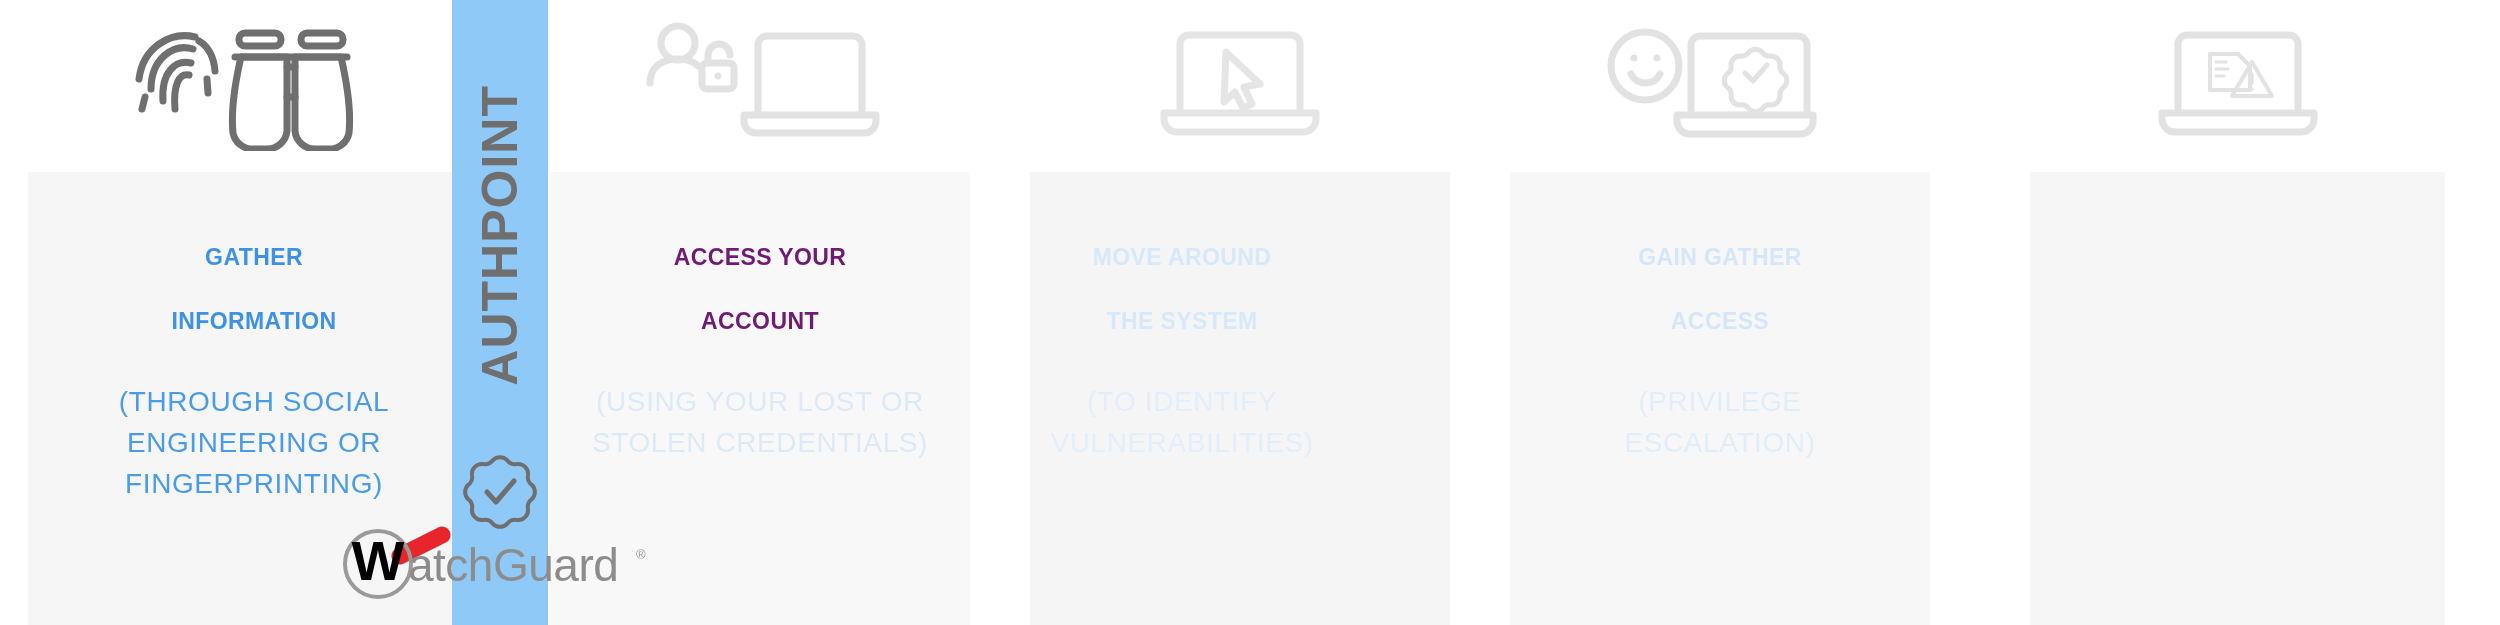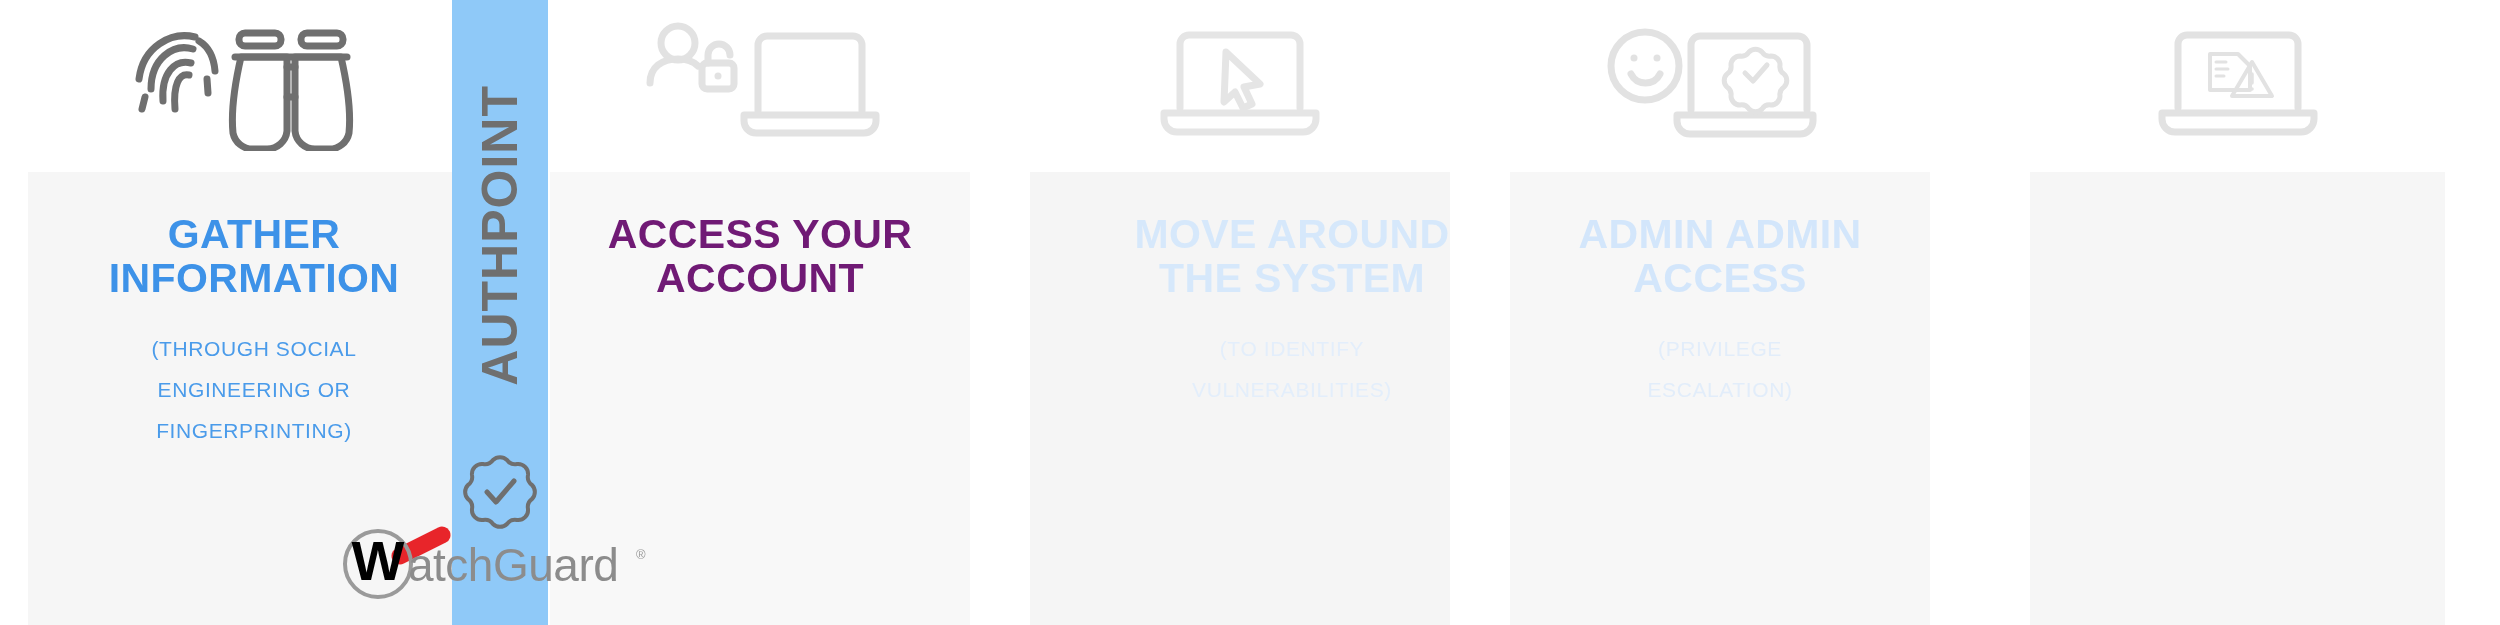--- a/index.html
+++ b/index.html
@@ -55,35 +55,35 @@
   .icon-slot svg { display: block; }
 
   
   .txt {
     position: absolute;
     text-align: center;
     box-sizing: border-box;
   }
   .txt.t0 { left: 28px;   width: 452px; top: 212px; }
   .txt.t1 { left: 550px;  width: 420px; top: 212px; }
-  .txt.t2 { left: 1082px; width: 420px; top: 212px; }
+  .txt.t2 { left: 972px; width: 420px; top: 212px; }
   .txt.t3 { left: 1510px; width: 420px; top: 212px; }
   .txt.t4 { left: 2030px; width: 415px; top: 212px; }
 
   .step-title {
-    font-size: 41px;
+    font-size: 23px;
     font-weight: bold;
-    line-height: 44px;
+    line-height: 64px;
     letter-spacing: 0.4px;
     color: #3d92e8;
     white-space: pre-line;
-    margin: 0;
+    margin: 13px;
   }
   .step-sub {
-    font-size: 21px;
+    font-size: 28px;
     font-weight: 300;
     line-height: 41px;
     letter-spacing: 0.6px;
     color: #4a9bea;
     white-space: pre-line;
     margin: 28px 0 0 0;
   }
 
   
   .fade-1 .step-title { color: #701a75; }
@@ -245,31 +245,33 @@
     <div class="step-title">GATHER
 INFORMATION</div>
     <div class="step-sub">(THROUGH SOCIAL
 ENGINEERING OR
 FINGERPRINTING)</div>
   </div>
 
   <div class="txt t1 fade-1">
     <div class="step-title">ACCESS YOUR
 ACCOUNT</div>
+    <div class="step-sub">(USING YOUR LOST OR
+STOLEN CREDENTIALS)</div>
   </div>
 
   <div class="txt t2 fade-2">
     <div class="step-title">MOVE AROUND
 THE SYSTEM</div>
     <div class="step-sub">(TO IDENTIFY
 VULNERABILITIES)</div>
   </div>
 
   <div class="txt t3 fade-3">
-    <div class="step-title">ADMIN ADMIN
+    <div class="step-title">GAIN GATHER
 ACCESS</div>
     <div class="step-sub">(PRIVILEGE
 ESCALATION)</div>
   </div>
 
 
   <div id="authpoint-band">
     <div id="authpoint-label">
       <span>AUTHPOINT</span>
     </div>

